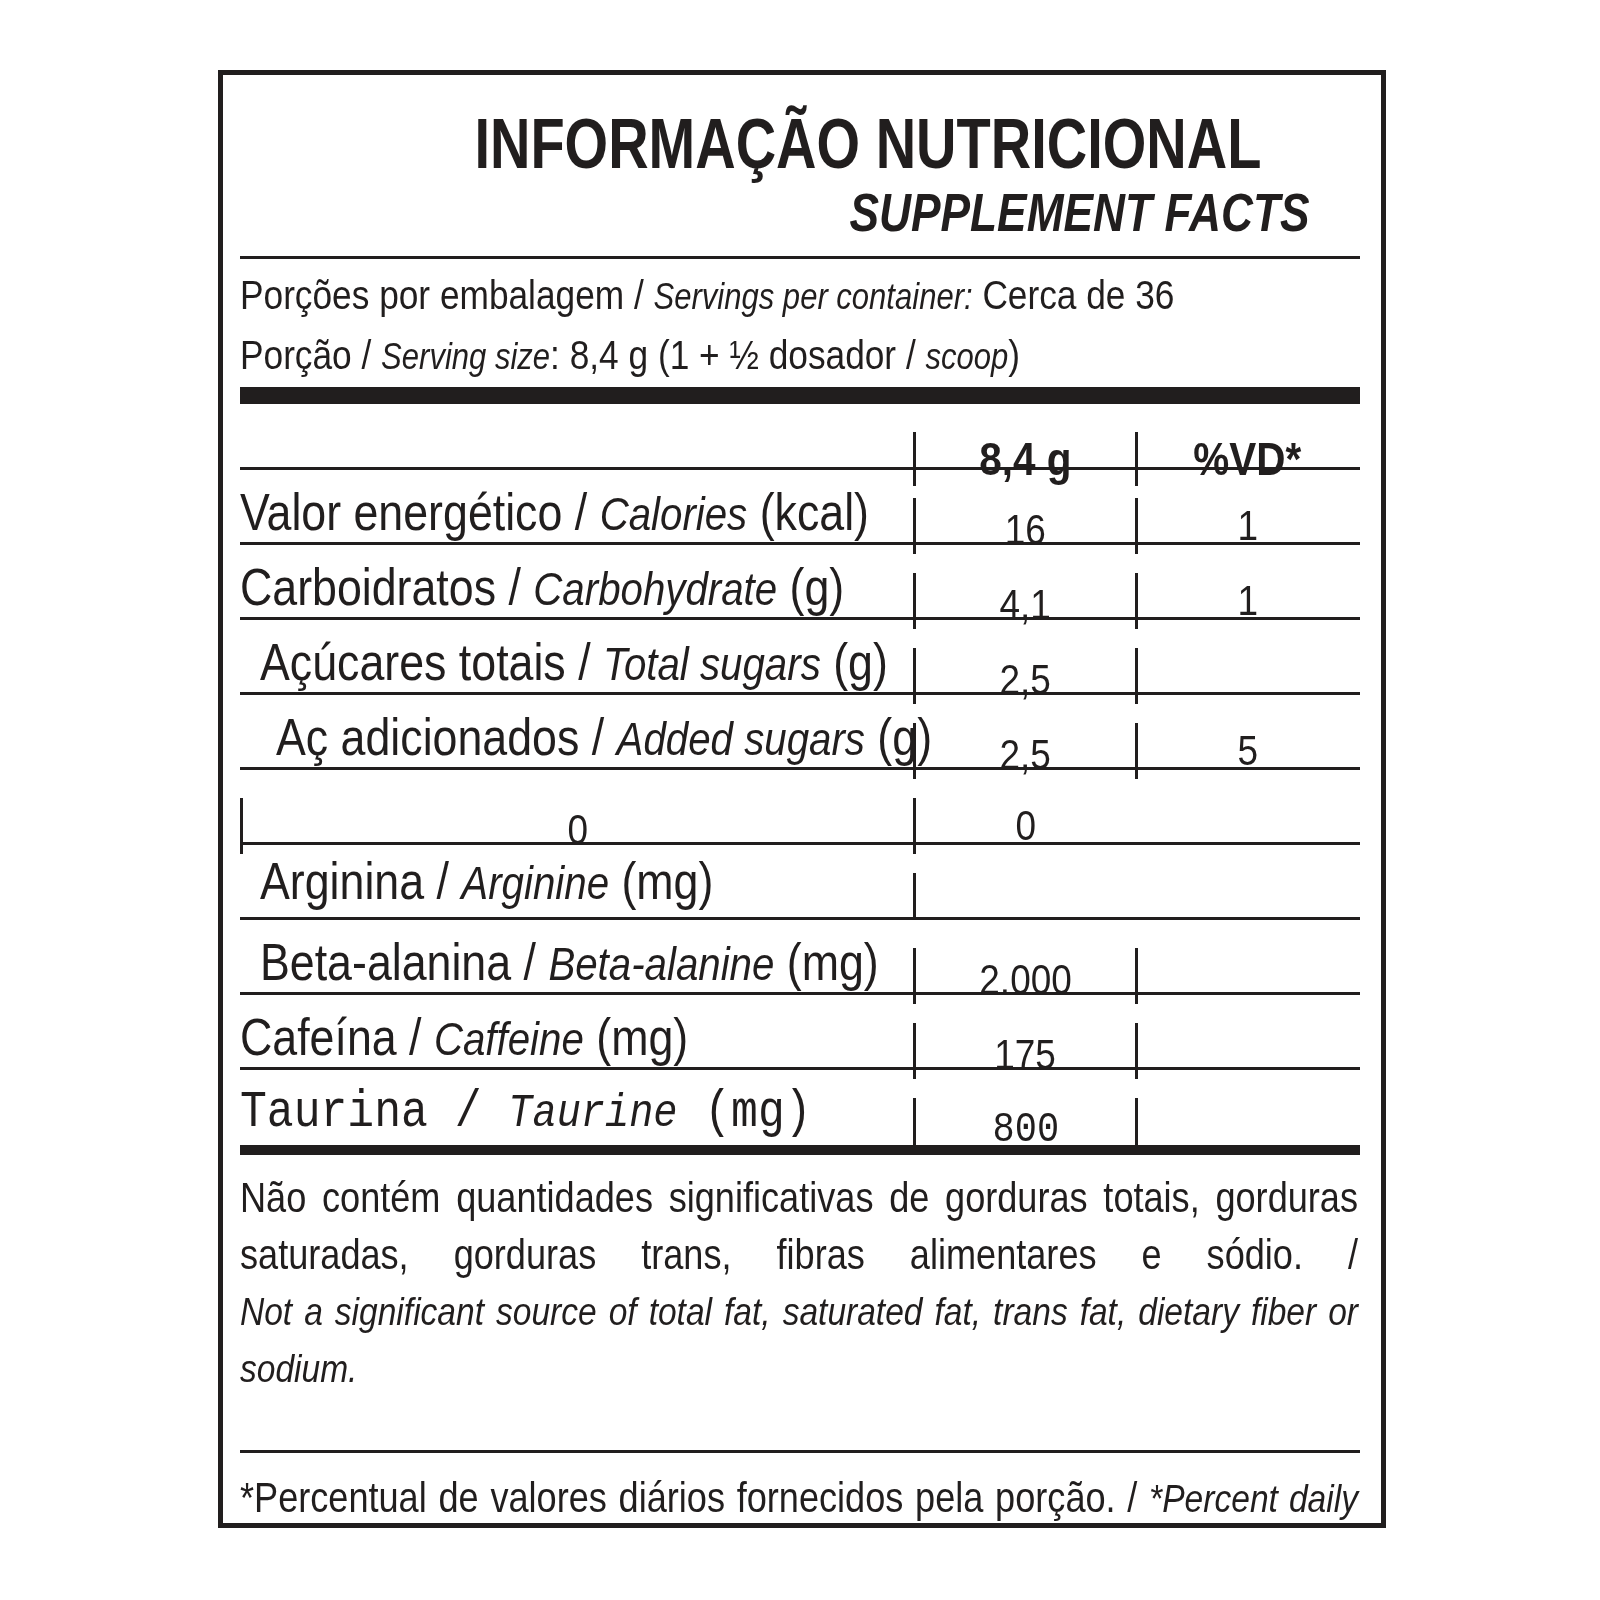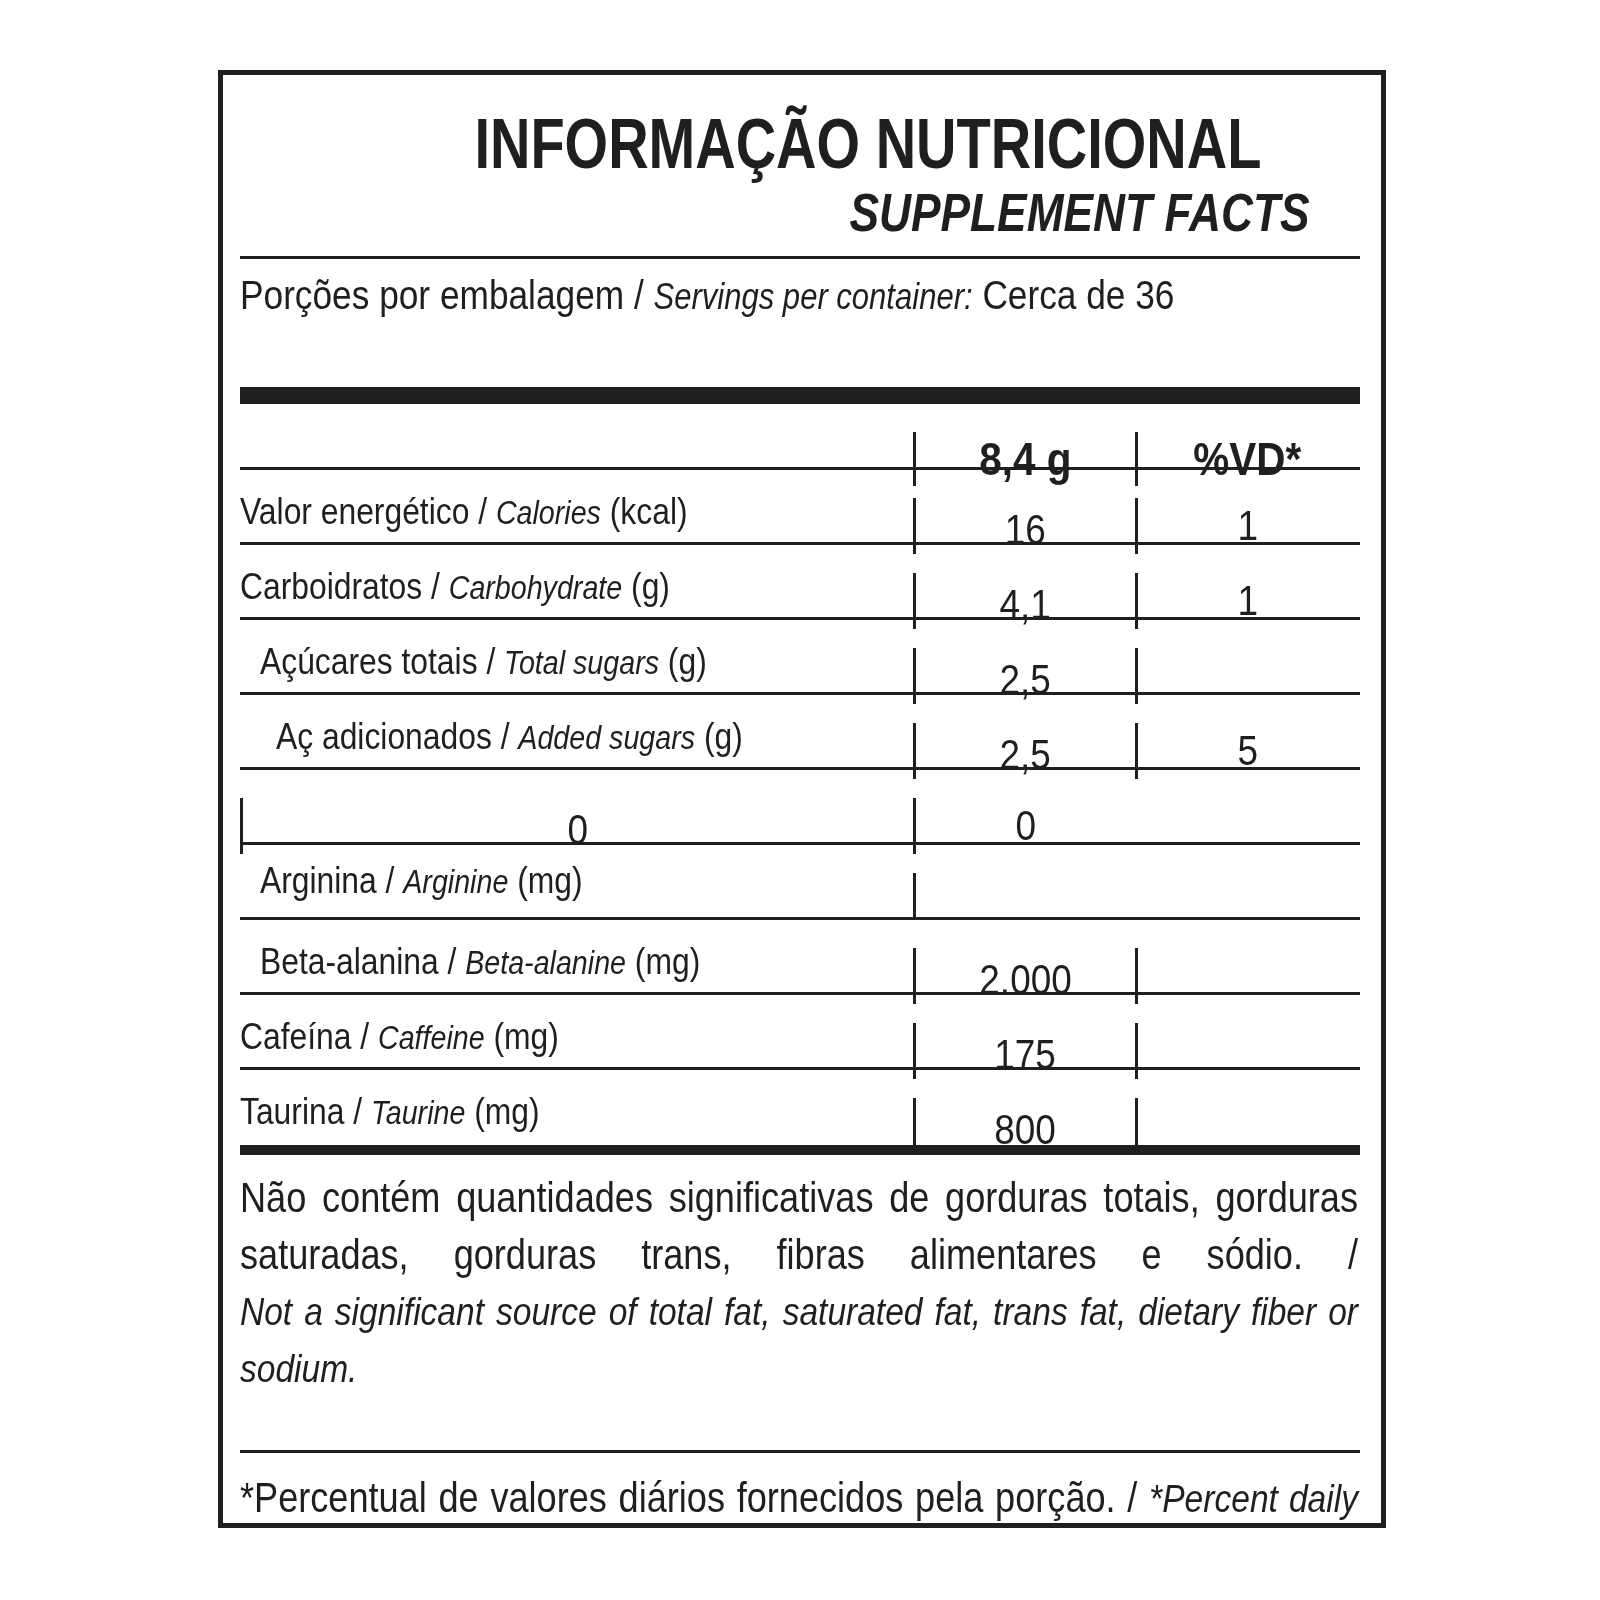--- a/index.html
+++ b/index.html
@@ -38,28 +38,28 @@
   
   .sec-serving { flex: none; height: 128px; padding-top: 7px; font-size: 41px; line-height: 59px; }
   .sec-serving em { font-size: 0.88em; }
 
   .bar-thick  { flex: none; height: 17px; background: #211e1e; }
   .bar-bottom { flex: none; height: 10px; background: #211e1e; }
 
   
   .sec-table { flex: none; height: 741px; }
   .tr { display: grid; grid-template-columns: 673px 222px 222px; height: 75px; border-bottom: 3px solid #211e1e; }
-  .tr:last-child { border-bottom: none; }
+  .tr:last-child { border-bottom: none; font-family: Liberation Mono, monospace; }
   .tr.thead { height: 66px; }
   .td { display: flex; align-items: center; overflow: visible; }
   .td.c2, .td.c3 { border-left: 3px solid #211e1e; justify-content: center; margin-top: 28px; }
   .td.c2 { padding-top: 8px; }
   .td.c3 { align-items: flex-start; padding-top: 4px; }
   .thead .td { align-items: center; padding-top: 0; }
-  .label-cell { font-size: 37px; }
+  .label-cell { font-size: 52px; }
   .label-cell em { font-size: 0.9em; }
   .ind1 { padding-left: 20px; }
   .ind2 { padding-left: 36px; }
   .num { font-size: 42px; line-height: 48px; }
   .hnum { font-size: 46px; font-weight: bold; }
 
   
   .sec-fn1 { flex: none; height: 298px; border-bottom: 3px solid #211e1e; padding-top: 14px; }
   .sec-fn2 { flex: 1; padding-top: 16px; }
   .fn-scale { width: 1300px; transform: scaleX(0.86); transform-origin: 0 0; }
@@ -75,20 +75,23 @@
 
   <div class="sec-title">
     <div class="title"><span class="cond-t">INFORMAÇÃO NUTRICIONAL</span></div>
     <div class="subtitle"><span class="cond-t">SUPPLEMENT FACTS</span></div>
   </div>
 
   <div class="sec-serving">
     <div>
       <span class="cond-l"><span>Porções por embalagem / </span><em>Servings per container:</em><span> Cerca de 36</span></span>
     </div>
+    <div>
+      <span class="cond-l"><span>Porção / </span><em>Serving size</em><span>: 8,4 g (1 + ½ dosador / </span><em>scoop</em><span>)</span></span>
+    </div>
   </div>
 
   <div class="bar-thick"></div>
 
   <div class="sec-table">
     <div class="tr thead">
       <div class="td"></div>
       <div class="td c2">
           <span class="hnum cond-c">8,4 g</span>
         </div>

